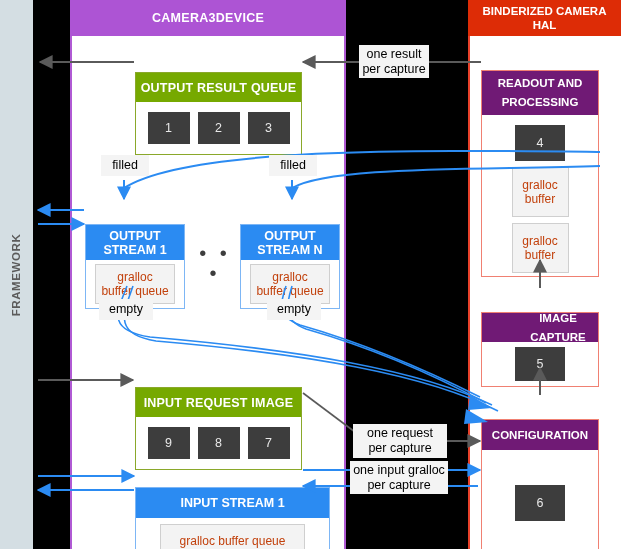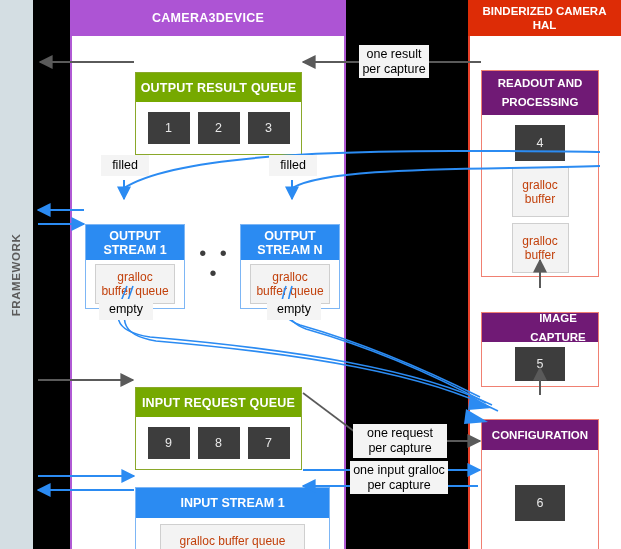--- a/index.html
+++ b/index.html
@@ -104,21 +104,21 @@
 STREAM N</div>
     <div class="card-body" style="height:48px;">
       <div class="gbox" style="width:78px;height:38px;white-space:pre;">gralloc
 buffer queue</div>
     </div>
   </div>
 
   <div class="abs ellipsis" style="left:192px;top:243px;width:46px;text-align:center;">• • •</div>
 
   <div class="abs card green" style="left:135px;top:363px;width:167px;height:83px;">
-    <div class="card-title" style="height:29px;">INPUT REQUEST QUEUE</div>
+    <div class="card-title" style="height:29px;">INPUT REQUEST IMAGE</div>
     <div class="card-body" style="height:52px;">
       <div class="chip" style="width:42px;height:32px;">9</div>
       <div class="chip" style="width:42px;height:32px;">8</div>
       <div class="chip" style="width:42px;height:32px;">7</div>
     </div>
   </div>
 
   <div class="abs card blue" style="left:135px;top:463px;width:195px;height:75px;">
     <div class="card-title" style="height:30px;">INPUT STREAM 1</div>
     <div class="card-body" style="height:45px;">

